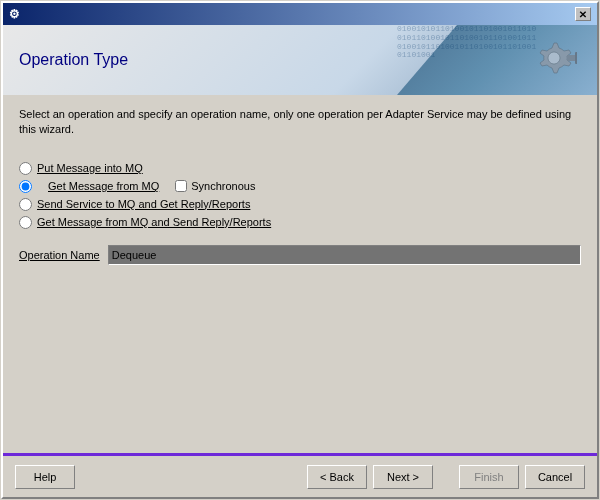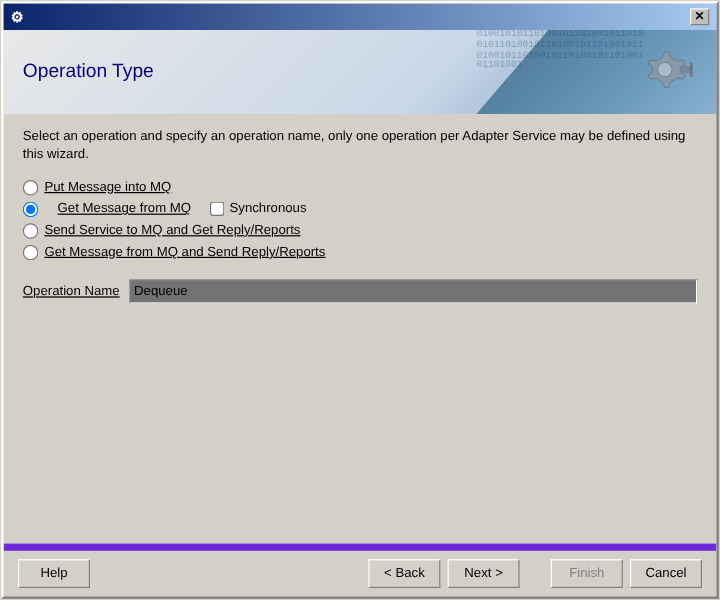--- a/index.html
+++ b/index.html
@@ -109,21 +109,21 @@
     }
     .main-body {
       flex: 1;
       padding: 12px 16px;
       background: #d4d0c8;
       overflow: hidden;
     }
     .description {
       font-size: 11px;
       color: #000000;
-      margin-bottom: 12px;
+      margin-bottom: 24px;
       line-height: 1.4;
     }
     .radio-group {
       display: flex;
       flex-direction: column;
       gap: 5px;
       margin-bottom: 16px;
     }
     .radio-item {
       display: flex;
@@ -179,21 +179,21 @@
       border-top-color: #808080;
       border-left-color: #808080;
       border-bottom-color: #ffffff;
       border-right-color: #ffffff;
       padding: 1px 3px;
       font-size: 11px;
     }
     .button-bar {
       height: 44px;
       background: #d4d0c8;
-      border-top: 6px solid #6d28d9;
+      border-top: 3px solid #6d28d9;
       display: flex;
       align-items: center;
       justify-content: flex-end;
       padding: 0 12px;
       gap: 6px;
       flex-shrink: 0;
     }
     .btn {
       height: 24px;
       min-width: 60px;

